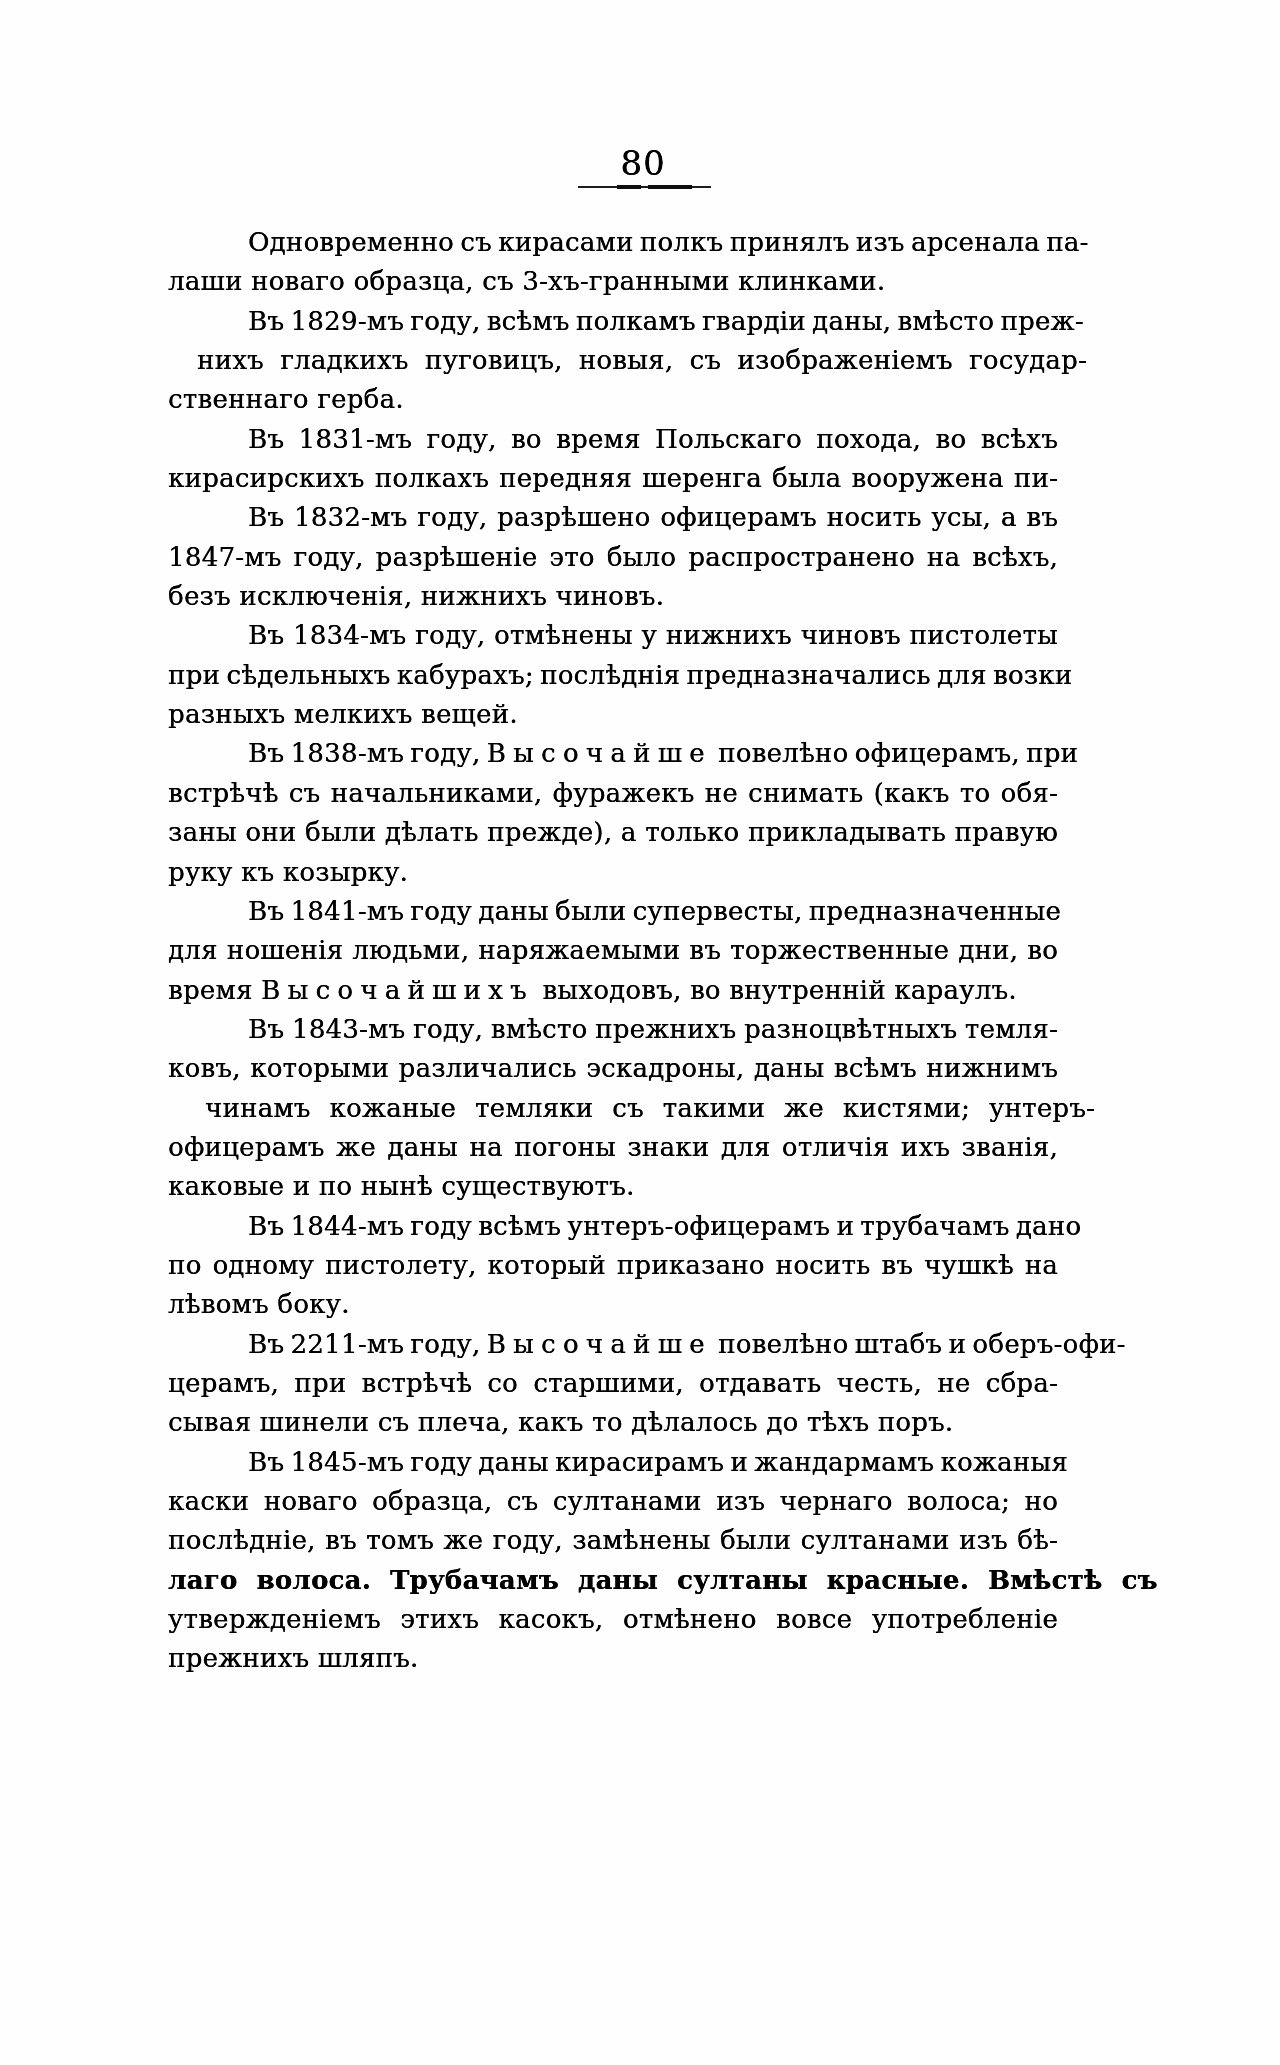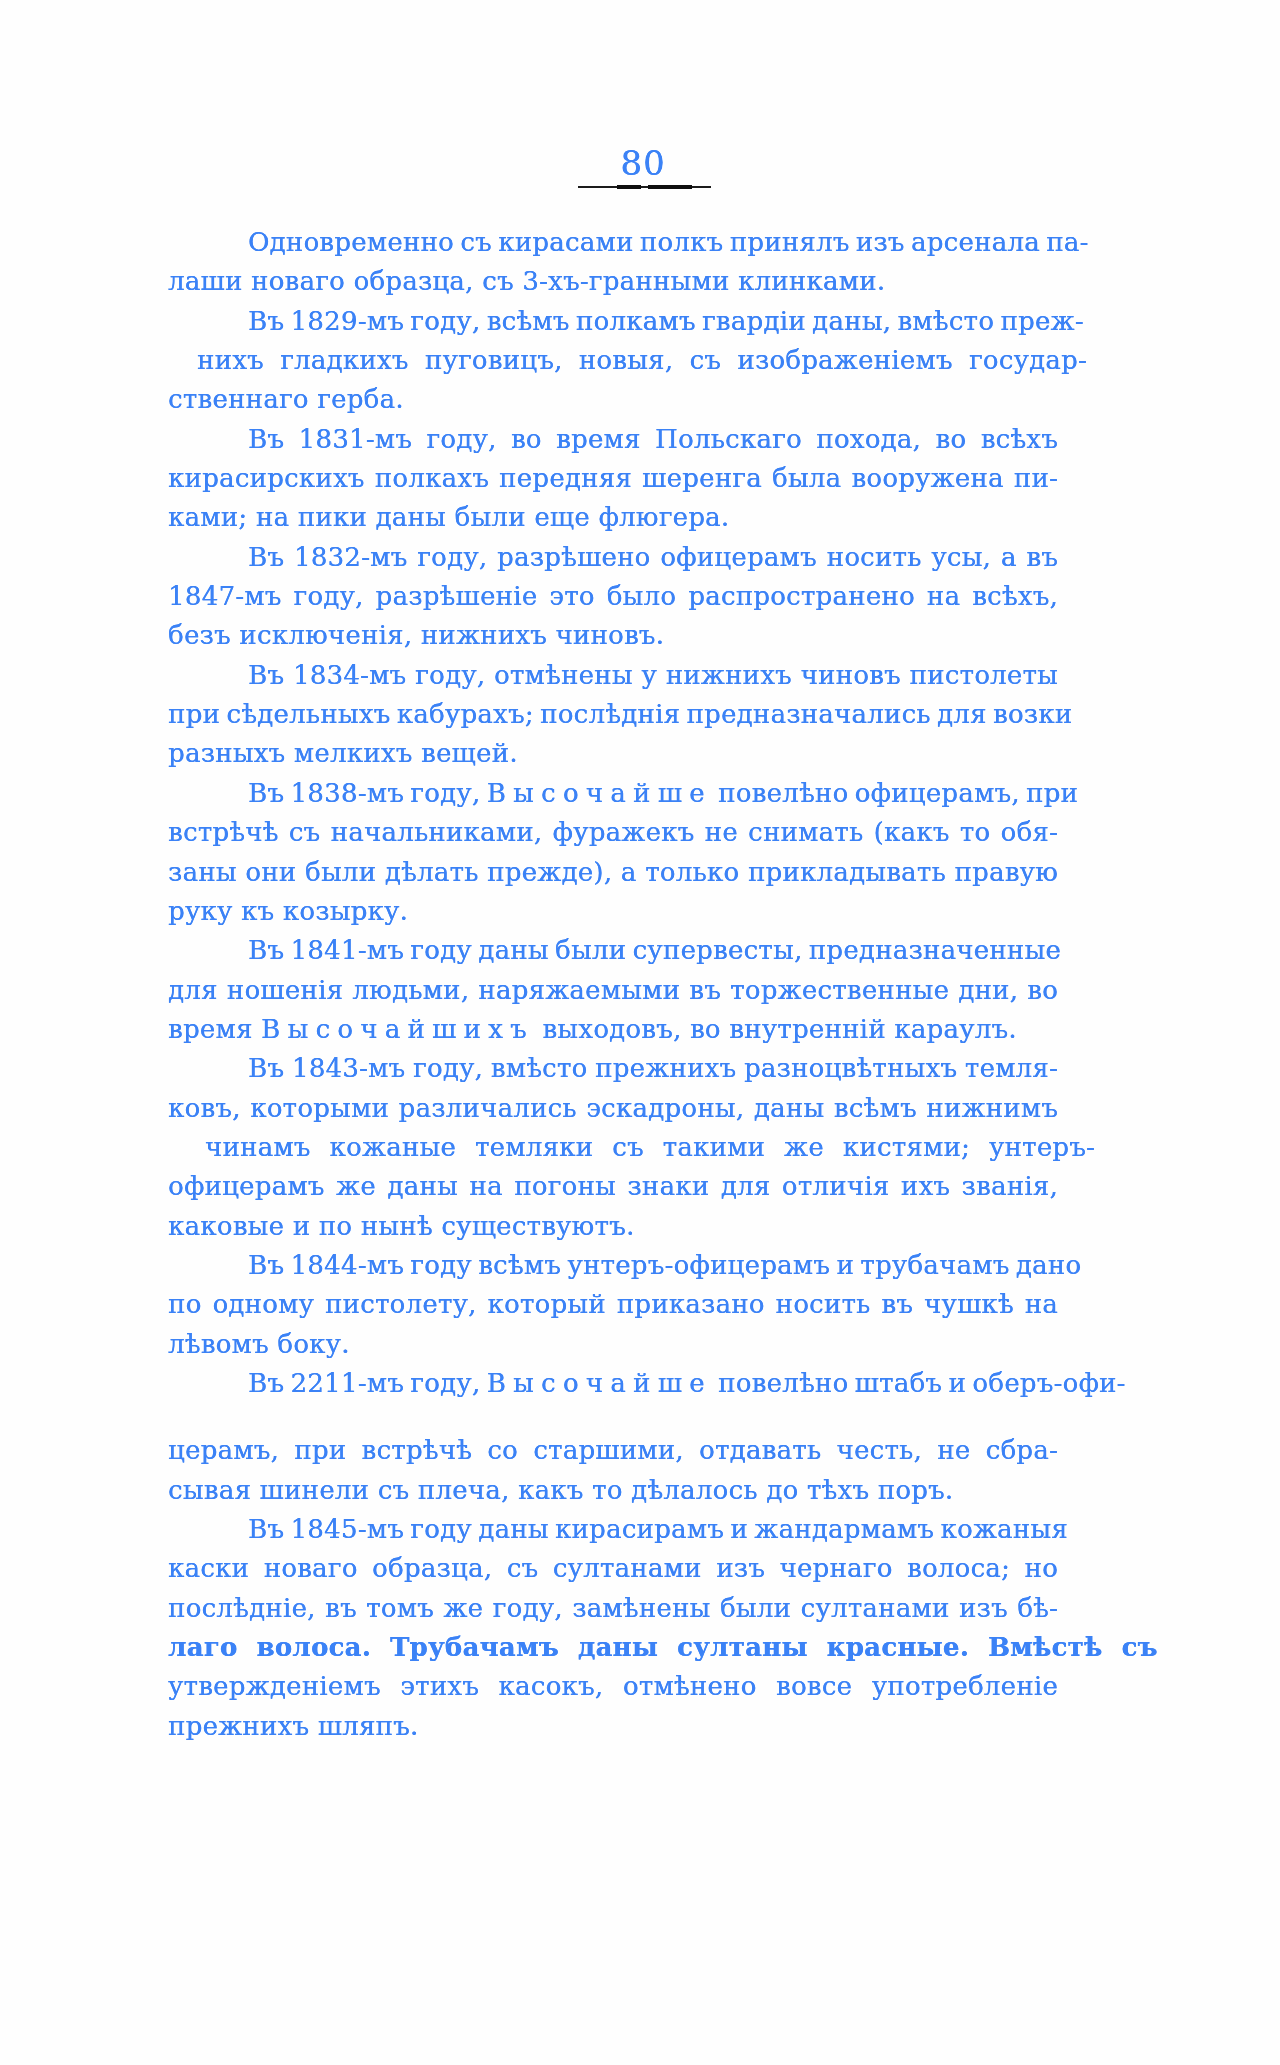--- a/index.html
+++ b/index.html
@@ -5,21 +5,21 @@
   html,body{margin:0;padding:0;}
   body{
     width:1280px;height:2065px;
     background:#ffffff;
     font-family:"DejaVu Serif", serif;
   }
   .page{
     position:relative;
     width:1280px;height:2065px;
     background:#fefefe;
-    color:#3b82f6;
+    color:#000000;
     overflow:hidden;
   }
   .page-header{
     position:absolute;
     top:146px;left:0;width:1280px;
     text-align:center;
   }
   .pnum{
     display:block;
     font-size:34px;
@@ -70,21 +70,20 @@
     <div class="prule"></div>
   </div>
   <div class="page-text" id="text-block">
       <div class="line first" style="word-spacing: -2.2px;"><span class="measure"><span>Одновременно съ кирасами полкъ принялъ изъ арсенала па-</span></span></div>
       <div class="line end"><span class="measure"><span>лаши новаго образца, съ 3-хъ-гранными клинками.</span></span></div>
       <div class="line first" style="word-spacing: -2.2px;"><span class="measure"><span>Въ 1829-мъ году, всѣмъ полкамъ гвардіи даны, вмѣсто преж-</span></span></div>
       <div class="line" style="word-spacing: 7.75px; margin-left: 29px;"><span class="measure"><span>нихъ гладкихъ пуговицъ, новыя, съ изображеніемъ государ-</span></span></div>
       <div class="line end"><span class="measure"><span>ственнаго герба.</span></span></div>
       <div class="line first" style="word-spacing: 5.88px;"><span class="measure"><span>Въ 1831-мъ году, во время Польскаго похода, во всѣхъ</span></span></div>
       <div class="line" style="word-spacing: 1.6px;"><span class="measure"><span>кирасирскихъ полкахъ передняя шеренга была вооружена пи-</span></span></div>
-      <div class="line end"><span class="measure"><span>ками; на пики даны были еще флюгера.</span></span></div>
       <div class="line first" style="word-spacing: 1.25px;"><span class="measure"><span>Въ 1832-мъ году, разрѣшено офицерамъ носить усы, а въ</span></span></div>
       <div class="line" style="word-spacing: 3.49px;"><span class="measure"><span>1847-мъ году, разрѣшеніе это было распространено на всѣхъ,</span></span></div>
       <div class="line end"><span class="measure"><span>безъ исключенія, нижнихъ чиновъ.</span></span></div>
       <div class="line first" style="word-spacing: 0.23px;"><span class="measure"><span>Въ 1834-мъ году, отмѣнены у нижнихъ чиновъ пистолеты</span></span></div>
       <div class="line" style="word-spacing: -2.2px;"><span class="measure"><span>при сѣдельныхъ кабурахъ; послѣднія предназначались для возки</span></span></div>
       <div class="line end"><span class="measure"><span>разныхъ мелкихъ вещей.</span></span></div>
       <div class="line first" style="word-spacing: -2.2px;"><span class="measure"><span>Въ 1838-мъ году, </span><span class="sp">Высочайше</span><span> повелѣно офицерамъ, при</span></span></div>
       <div class="line" style="word-spacing: 1.72px;"><span class="measure"><span>встрѣчѣ съ начальниками, фуражекъ не снимать (какъ то обя-</span></span></div>
       <div class="line" style="word-spacing: 0.09px;"><span class="measure"><span>заны они были дѣлать прежде), а только прикладывать правую</span></span></div>
       <div class="line end"><span class="measure"><span>руку къ козырку.</span></span></div>
@@ -93,21 +92,21 @@
       <div class="line end"><span class="measure"><span>время </span><span class="sp">Высочайшихъ</span><span> выходовъ, во внутренній караулъ.</span></span></div>
       <div class="line first" style="word-spacing: -0.83px;"><span class="measure"><span>Въ 1843-мъ году, вмѣсто прежнихъ разноцвѣтныхъ темля-</span></span></div>
       <div class="line" style="word-spacing: 1.03px;"><span class="measure"><span>ковъ, которыми различались эскадроны, даны всѣмъ нижнимъ</span></span></div>
       <div class="line" style="word-spacing: 10.4px; margin-left: 37px;"><span class="measure"><span>чинамъ кожаные темляки съ такими же кистями; унтеръ-</span></span></div>
       <div class="line" style="word-spacing: 2.95px;"><span class="measure"><span>офицерамъ же даны на погоны знаки для отличія ихъ званія,</span></span></div>
       <div class="line end"><span class="measure"><span>каковые и по нынѣ существуютъ.</span></span></div>
       <div class="line first" style="word-spacing: -2.2px;"><span class="measure"><span>Въ 1844-мъ году всѣмъ унтеръ-офицерамъ и трубачамъ дано</span></span></div>
       <div class="line" style="word-spacing: 2.38px;"><span class="measure"><span>по одному пистолету, который приказано носить въ чушкѣ на</span></span></div>
       <div class="line end"><span class="measure"><span>лѣвомъ боку.</span></span></div>
       <div class="line first" style="word-spacing: -2.2px;"><span class="measure"><span>Въ 2211-мъ году, </span><span class="sp">Высочайше</span><span> повелѣно штабъ и оберъ-офи-</span></span></div>
-      <div class="line" style="word-spacing: 6.7px; margin-top: 28px;"><span class="measure"><span>церамъ, при встрѣчѣ со старшими, отдавать честь, не сбра-</span></span></div>
+      <div class="line" style="word-spacing: 6.7px;"><span class="measure"><span>церамъ, при встрѣчѣ со старшими, отдавать честь, не сбра-</span></span></div>
       <div class="line end"><span class="measure"><span>сывая шинели съ плеча, какъ то дѣлалось до тѣхъ поръ.</span></span></div>
       <div class="line first" style="word-spacing: -2.2px;"><span class="measure"><span>Въ 1845-мъ году даны кирасирамъ и жандармамъ кожаныя</span></span></div>
       <div class="line" style="word-spacing: 5.98px;"><span class="measure"><span>каски новаго образца, съ султанами изъ чернаго волоса; но</span></span></div>
       <div class="line" style="word-spacing: 0.93px;"><span class="measure"><span>послѣдніе, въ томъ же году, замѣнены были султанами изъ бѣ-</span></span></div>
       <div class="line" style="word-spacing: 9.64px; font-weight: bold;"><span class="measure"><span>лаго волоса. Трубачамъ даны султаны красные. Вмѣстѣ съ</span></span></div>
       <div class="line" style="word-spacing: 11.03px;"><span class="measure"><span>утвержденіемъ этихъ касокъ, отмѣнено вовсе употребленіе</span></span></div>
       <div class="line end"><span class="measure"><span>прежнихъ шляпъ.</span></span></div>
     </div>
 </div>
 

